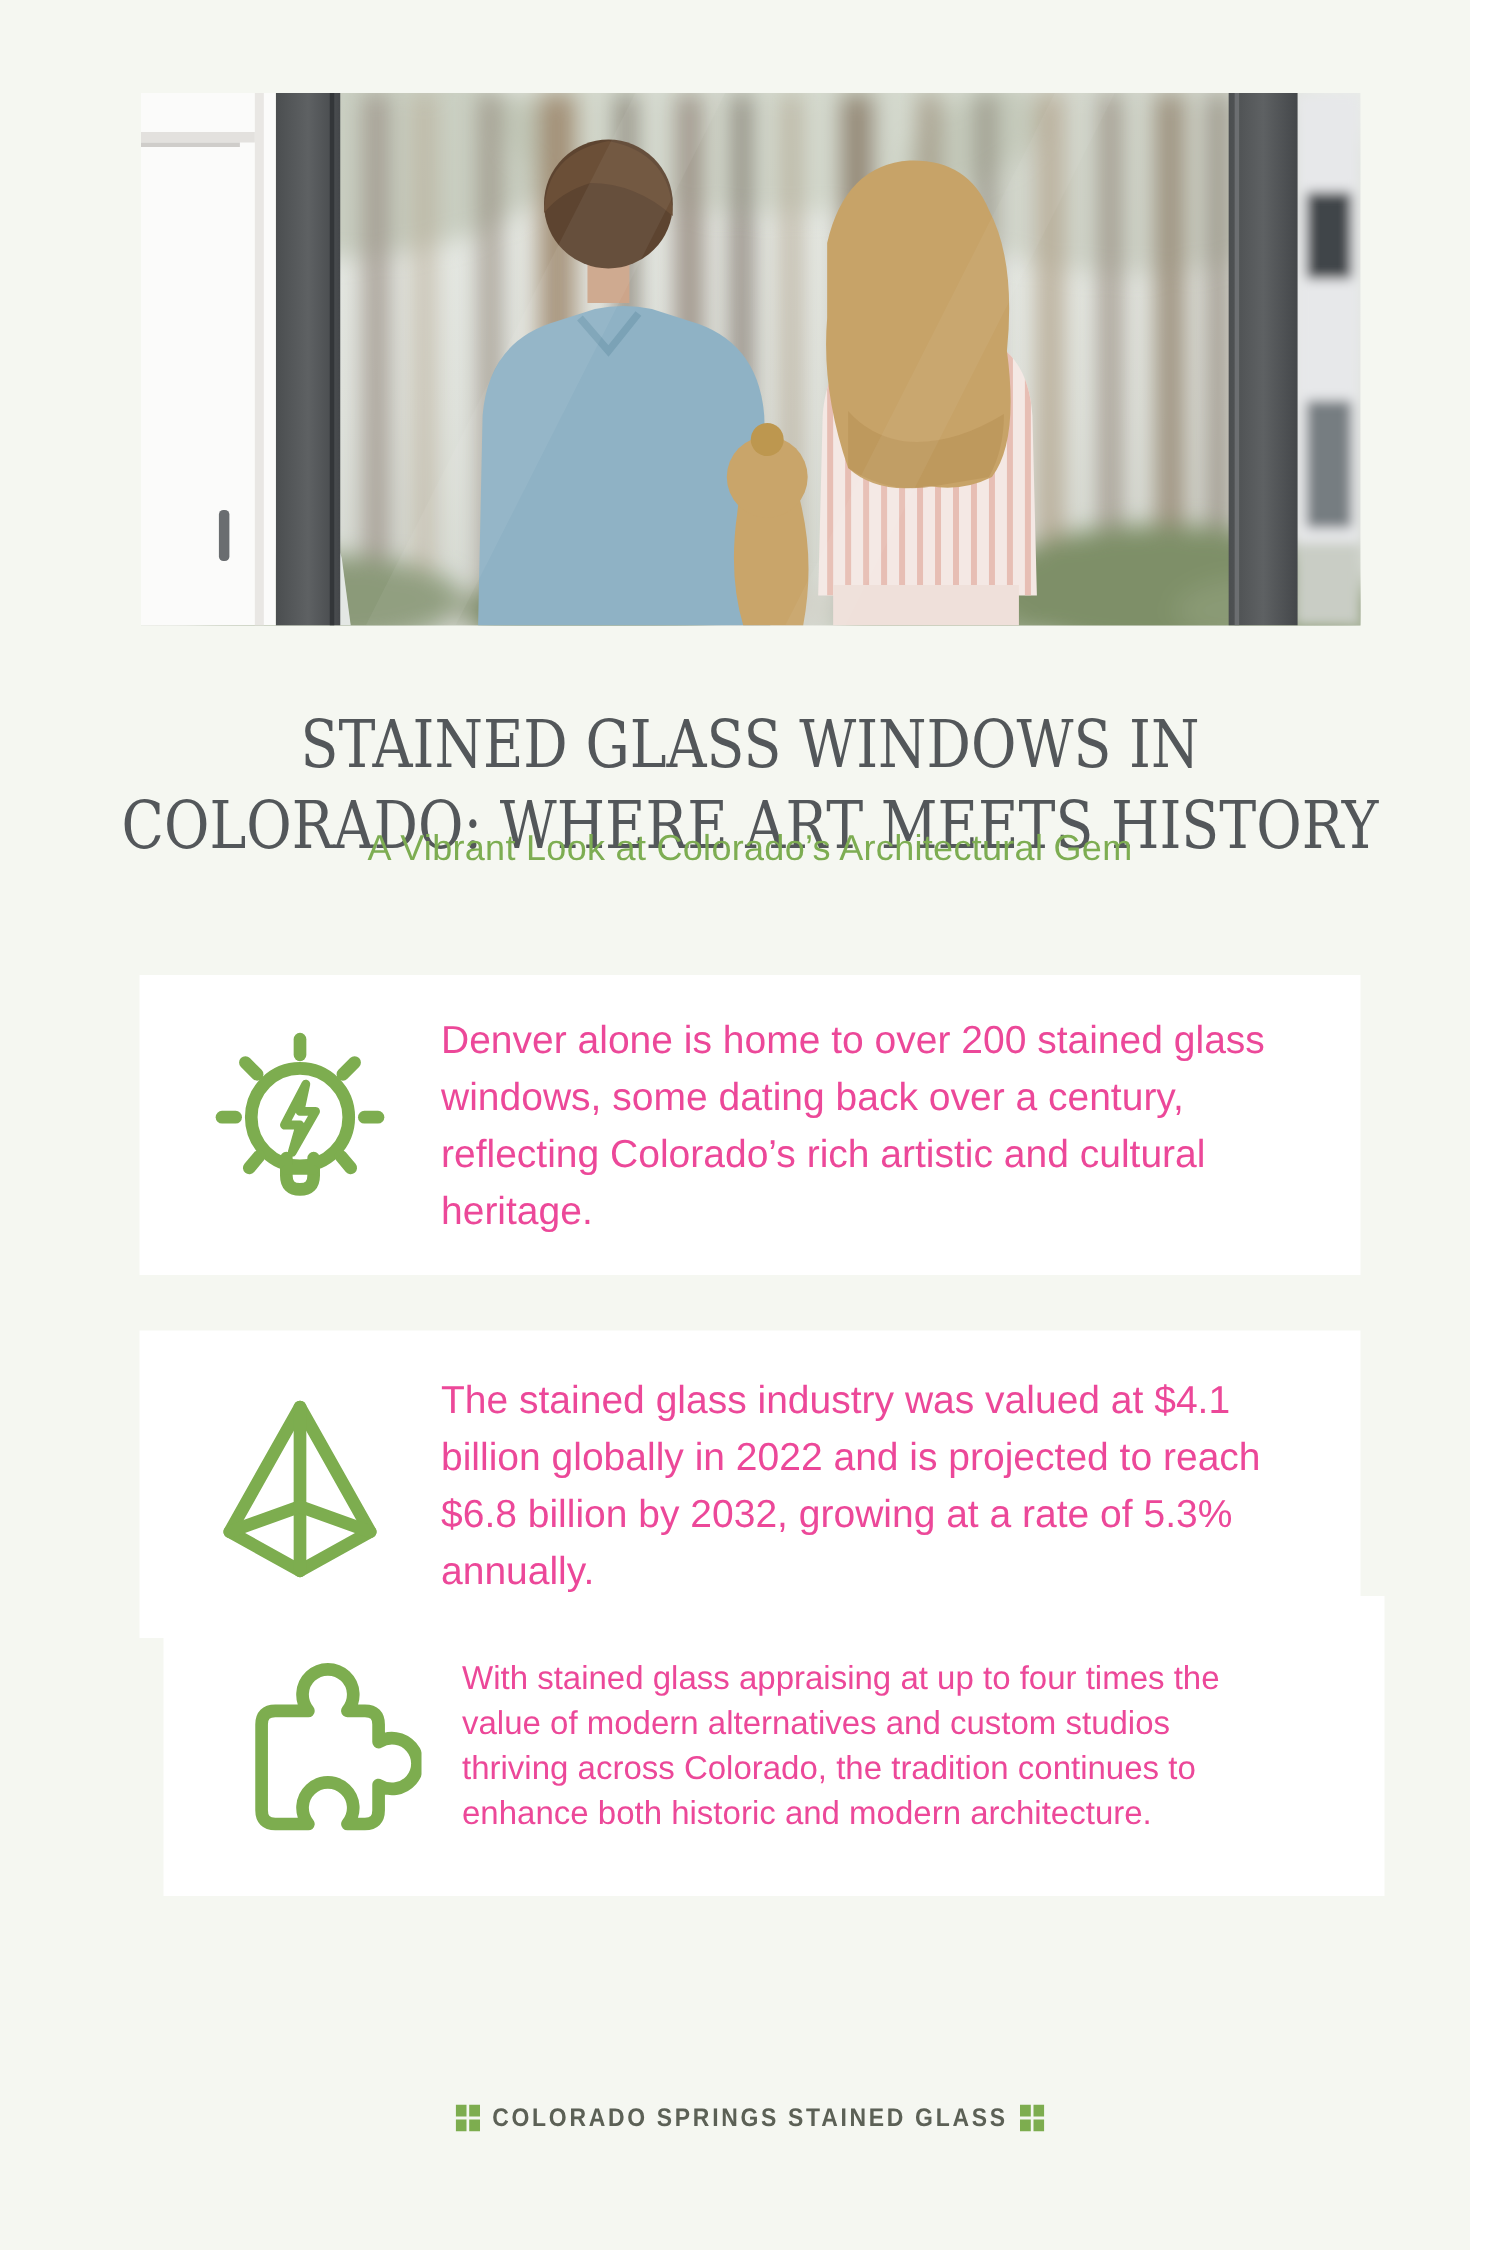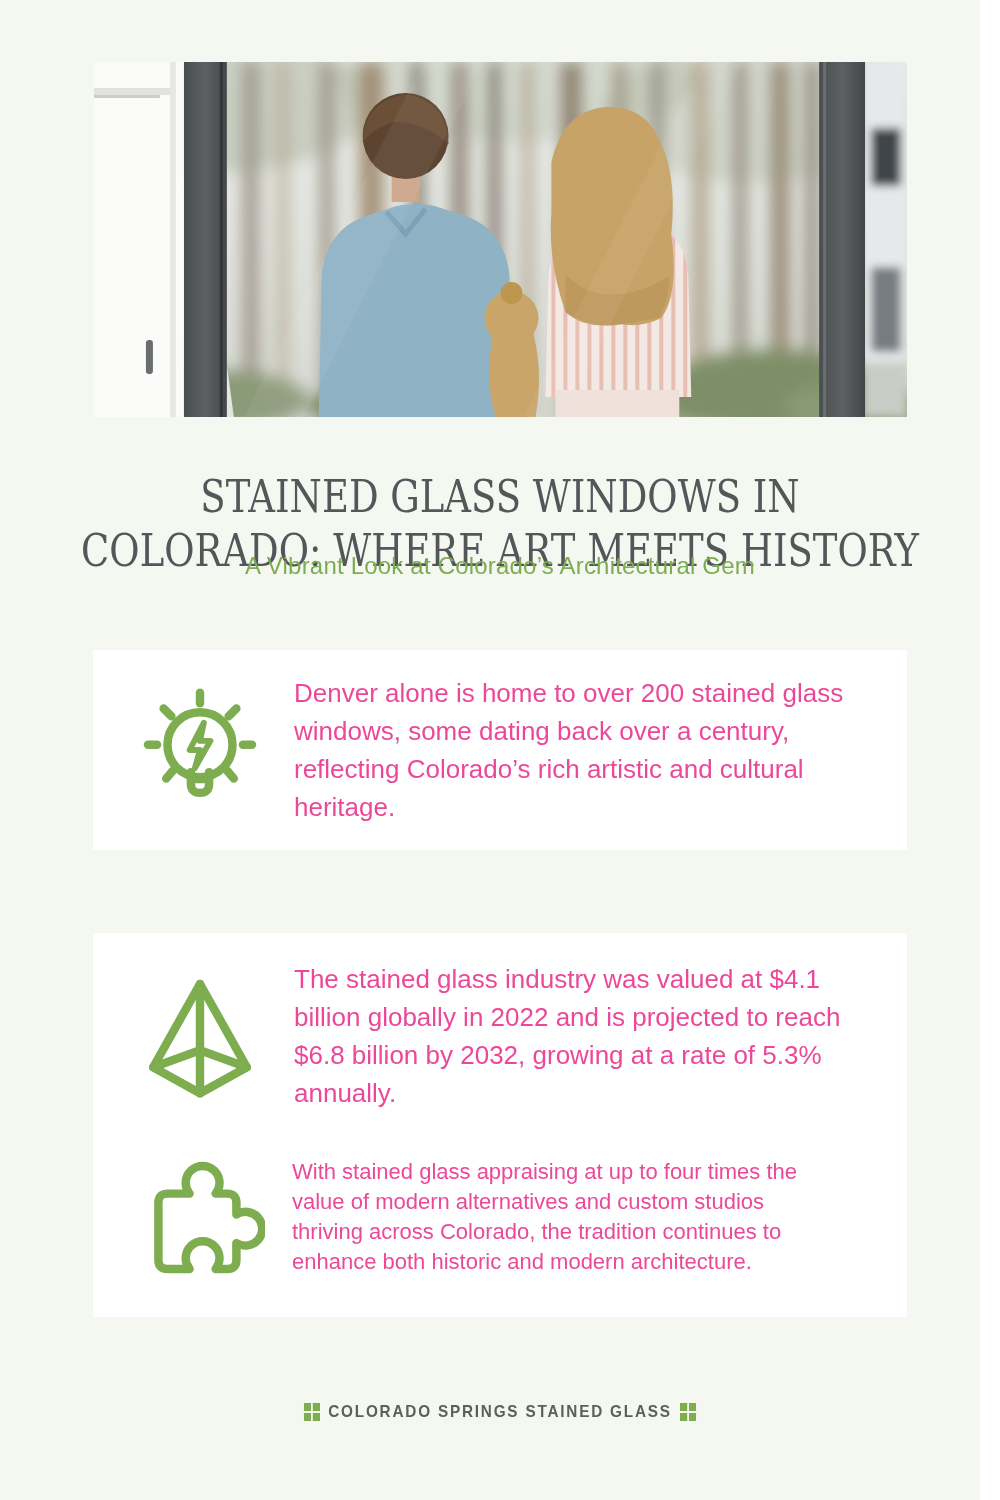--- a/index.html
+++ b/index.html
@@ -19,22 +19,22 @@
   .subtitle{
     position:absolute;left:0;top:552px;width:1000px;text-align:center;
     color:#7dad52;font-size:24px;font-weight:400;letter-spacing:0.2px;
   }
 
   .card{
     position:absolute;left:93px;width:814px;background:#ffffff;
     display:flex;align-items:center;
   }
   .card1{top:650px;height:200px;}
-  .card2{top:933px;height:205px;}
-  .card3{top:1117px;height:200px;}
+  .card2{top:887px;height:205px;}
+  .card3{top:1064px;height:200px;margin-left:16px;}
   .icon-wrap{flex:0 0 132px;margin-left:41px;display:flex;justify-content:center;align-items:center;}
   .fact-text{margin-left:28px;width:562px;color:#ec4899;font-size:26px;line-height:38px;}
   .card3 .fact-text{font-size:22px;line-height:30px;width:548px;margin-left:26px;}
 
   .footer{
     position:absolute;left:0;top:1402px;width:1000px;
     display:flex;justify-content:center;align-items:center;gap:9px;
     transform:scaleX(0.9);transform-origin:50% 50%;
   }
   .brand-text{

